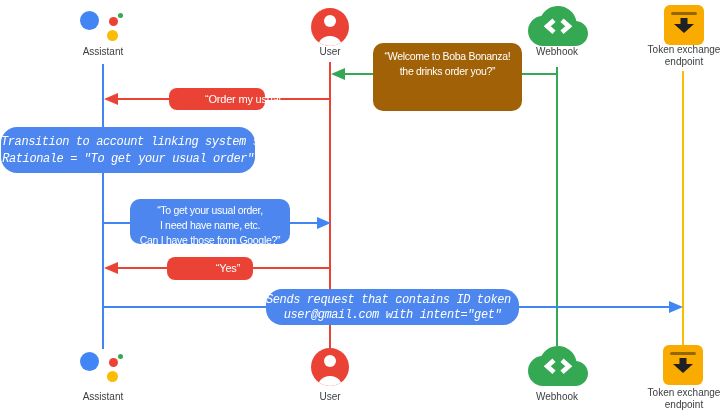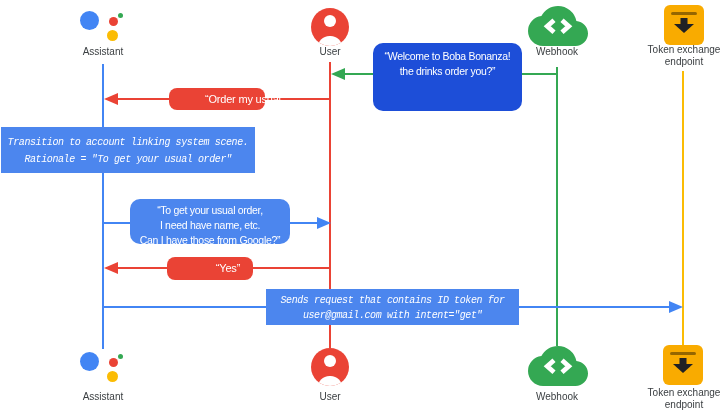--- a/index.html
+++ b/index.html
@@ -10,23 +10,23 @@
   .ll-blue{background:#4285F4;} .ll-red{background:#EA4335;}
   .ll-green{background:#34A853;} .ll-yellow{background:#FBBC04;}
   
   .aline{position:absolute;height:2px;}
   .ahead{position:absolute;width:0;height:0;border-style:solid;}
   .ahead.left{border-width:6px 14px 6px 0;border-color:transparent currentColor transparent transparent;}
   .ahead.right{border-width:6px 0 6px 14px;border-color:transparent transparent transparent currentColor;}
   
   .bubble{position:absolute;color:#fff;text-align:center;box-sizing:border-box;z-index:5;white-space:nowrap;}
   .sans-bubble{font-size:10.5px;letter-spacing:-0.3px;line-height:15px;border-radius:10px;}
-  .mono-note{font-family:"Liberation Mono",monospace;font-style:italic;font-size:10px;
-             letter-spacing:-0.4px;border-radius:0;}
-  .bg-green{background:#1d4ed8;} .bg-red{background:#EA4335;} .bg-blue{background:#4C86EE;}
+  .mono-note{font-family:"Liberation Mono",monospace;font-style:italic;font-size:12px;
+             letter-spacing:-0.4px;border-radius:16px;}
+  .bg-green{background:#a16207;} .bg-red{background:#EA4335;} .bg-blue{background:#4C86EE;}
   .pill{font-size:11px;letter-spacing:-0.2px;border-radius:8px;padding-left:36px;}
   
   .actor-label{position:absolute;color:#3C4043;font-size:10px;line-height:12px;text-align:center;z-index:6;}
   
   .alogo{position:absolute;width:47px;height:40px;z-index:6;}
   .alogo .c{position:absolute;border-radius:50%;}
   .alogo .blue{left:0.5px;top:2.5px;width:19px;height:19px;background:#4285F4;}
   .alogo .red{left:29.5px;top:8.5px;width:9px;height:9px;background:#EA4335;}
   .alogo .green{left:39px;top:5px;width:5px;height:5px;background:#34A853;}
   .alogo .yellow{left:28px;top:21.5px;width:11px;height:11px;background:#FBBC04;}

